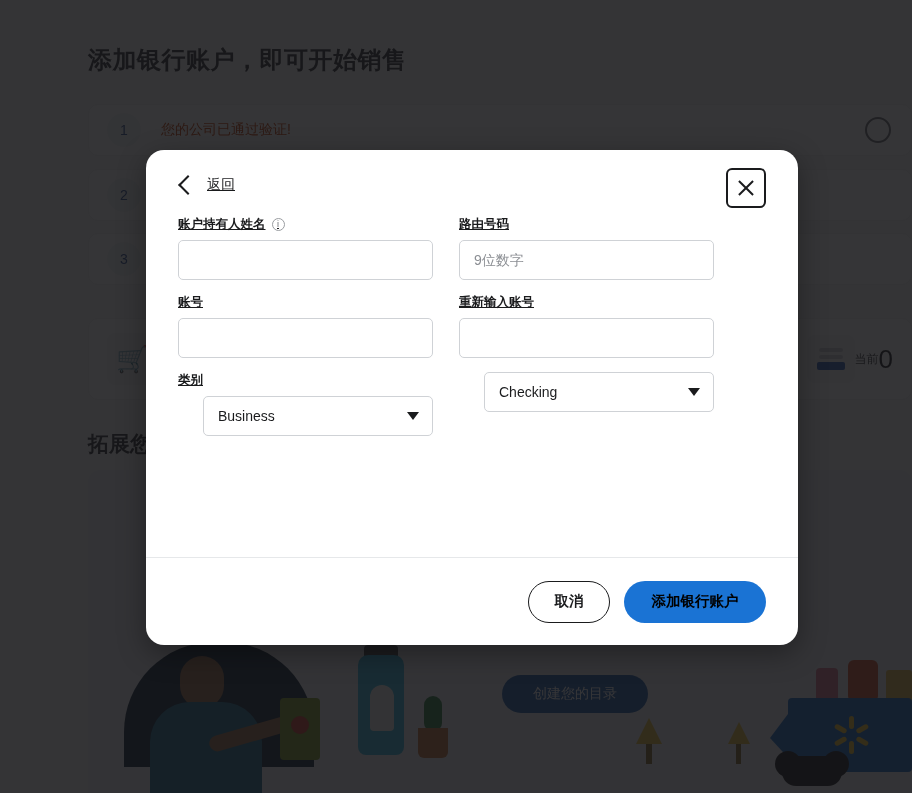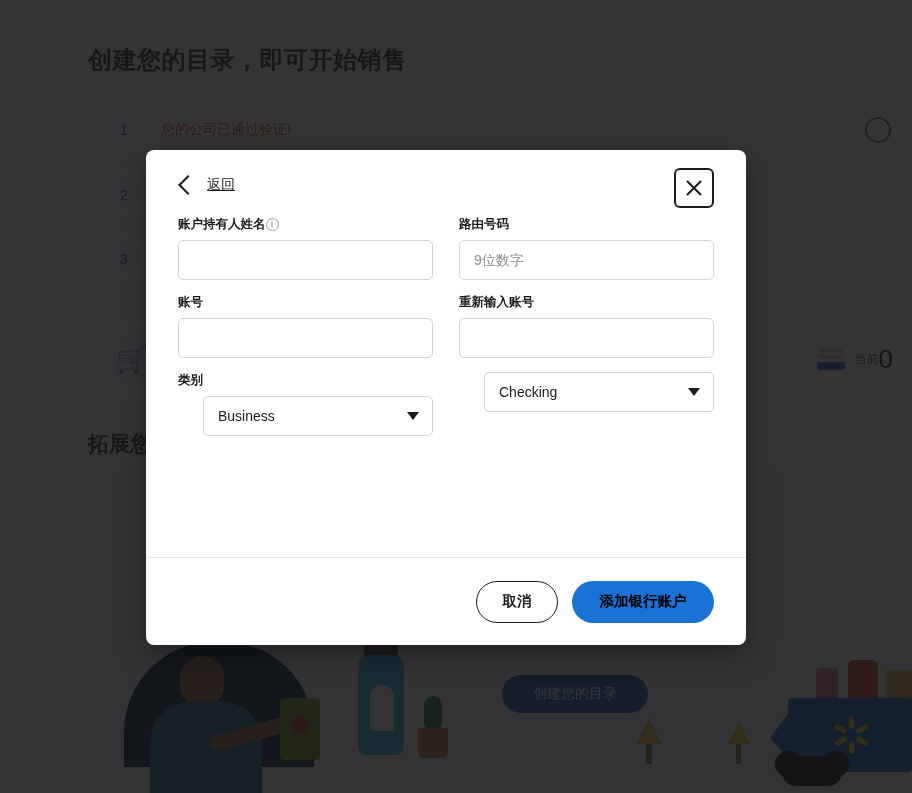--- a/index.html
+++ b/index.html
@@ -212,23 +212,23 @@
   
   .scrim {
     position: absolute; inset: 0;
     background: rgba(20,20,22,0.86);
   }
 
   
   .modal {
     position: absolute;
     left: 146px; top: 150px;
-    width: 600px; height: 495px;
+    width: 652px; height: 495px;
     background: #ffffff;
-    border-radius: 8px;
+    border-radius: 18px;
     box-shadow: 0 8px 28px rgba(0,0,0,.35);
     display: flex; flex-direction: column;
     overflow: hidden;
   }
   .modal-body {
     flex: 1 1 auto;
     padding: 26px 32px 0 32px;
     position: relative;
   }
 
@@ -287,21 +287,21 @@
     margin-top: 22px;
     display: grid;
     grid-template-columns: 255px 255px;
     column-gap: 26px;
     row-gap: 14px;
   }
   .field { display: flex; flex-direction: column; }
   .field-label {
     font-size: 12.5px; font-weight: bold; color: #1a1b1d;
     margin-bottom: 7px;
-    display: flex; align-items: center; 
+    display: flex; align-items: center; gap: 6px; text-decoration: underline;
   }
   .info-icon {
     display: inline-flex; align-items: center; justify-content: center;
     width: 13px; height: 13px; border-radius: 50%;
     border: 1px solid #9a9da1; color: #6e7175;
     font-size: 9px; font-weight: normal; line-height: 1;
   }
   .text-input {
     height: 40px;
     border: 1px solid #cfd2d6;
@@ -360,21 +360,21 @@
   }
 </style>
 </head>
 <body>
 
 <div id="root">
 
   <div class="bg-page">
     <div class="bg-inner">
 
-      <div class="bg-title">创建您的目录，即可开始销售</div>
+      <div class="bg-title">添加银行账户，即可开始销售</div>
 
       <div class="step-card" style="top:104px;height:52px;">
         <div class="step-num">1</div>
         <div class="step-text">您的公司已通过验证!</div>
         <div class="step-check"></div>
       </div>
 
       <div class="step-card" style="top:169px;height:52px;">
         <div class="step-num">2</div>
         <div class="step-text"></div>

